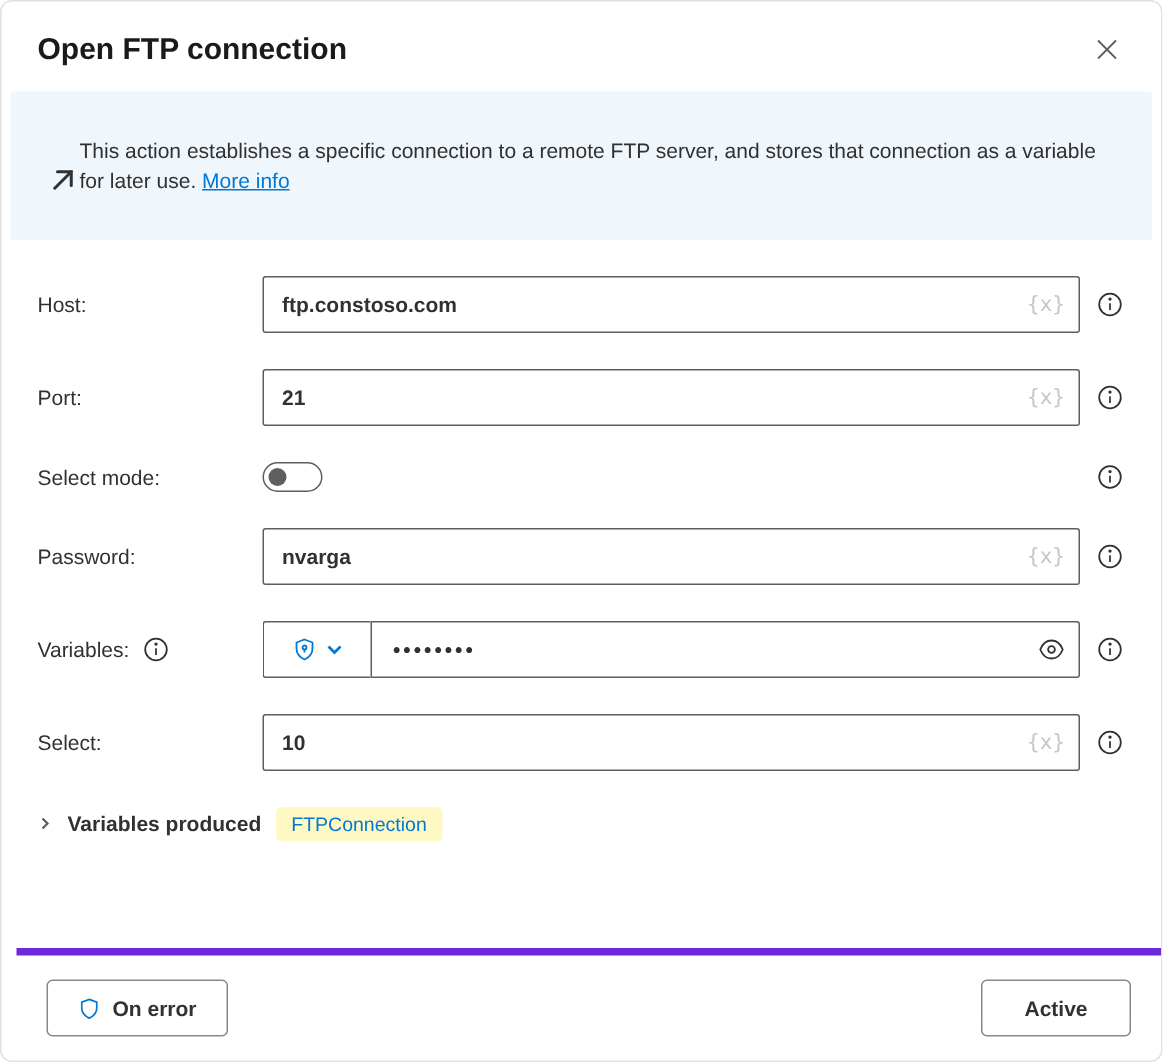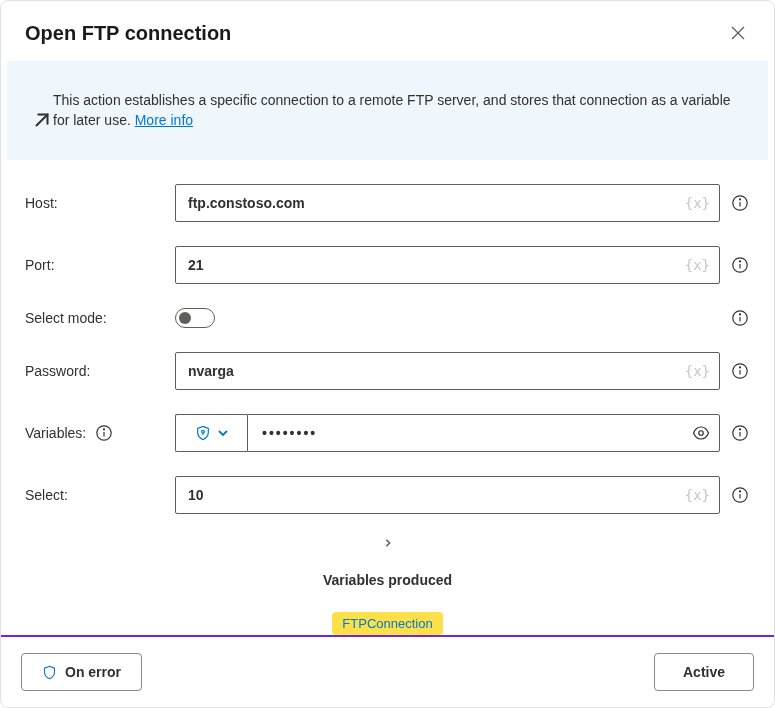--- a/index.html
+++ b/index.html
@@ -176,45 +176,45 @@
       position: absolute;
       right: 10px;
       top: 50%;
       transform: translateY(-50%);
       color: #323130;
       cursor: pointer;
     }
     .variables-row {
       display: flex;
       align-items: center;
-      gap: 24px;
+      gap: 10px;
       margin-top: 6px;
-      flex-direction: column;
     }
     .chevron {
       color: #605e5c;
       font-size: 12px;
     }
     .variables-label {
       font-weight: 600;
       color: #323130;
     }
     .var-chip {
-      background: #fde047;
+      background: #fef9c3;
       color: #0078d4;
       padding: 4px 10px;
       border-radius: 4px;
       font-size: 13px;
     }
     .footer {
-      border-top: 2px solid #6d28d9;
+      border-top: 5px solid #6d28d9;
       padding: 16px 20px;
       display: flex;
       align-items: center;
       gap: 12px;
+      margin-left: 10px;
     }
     .btn {
       height: 38px;
       border-radius: 4px;
       padding: 0 20px;
       font-size: 14px;
       font-family: inherit;
       cursor: pointer;
       display: inline-flex;
       align-items: center;

